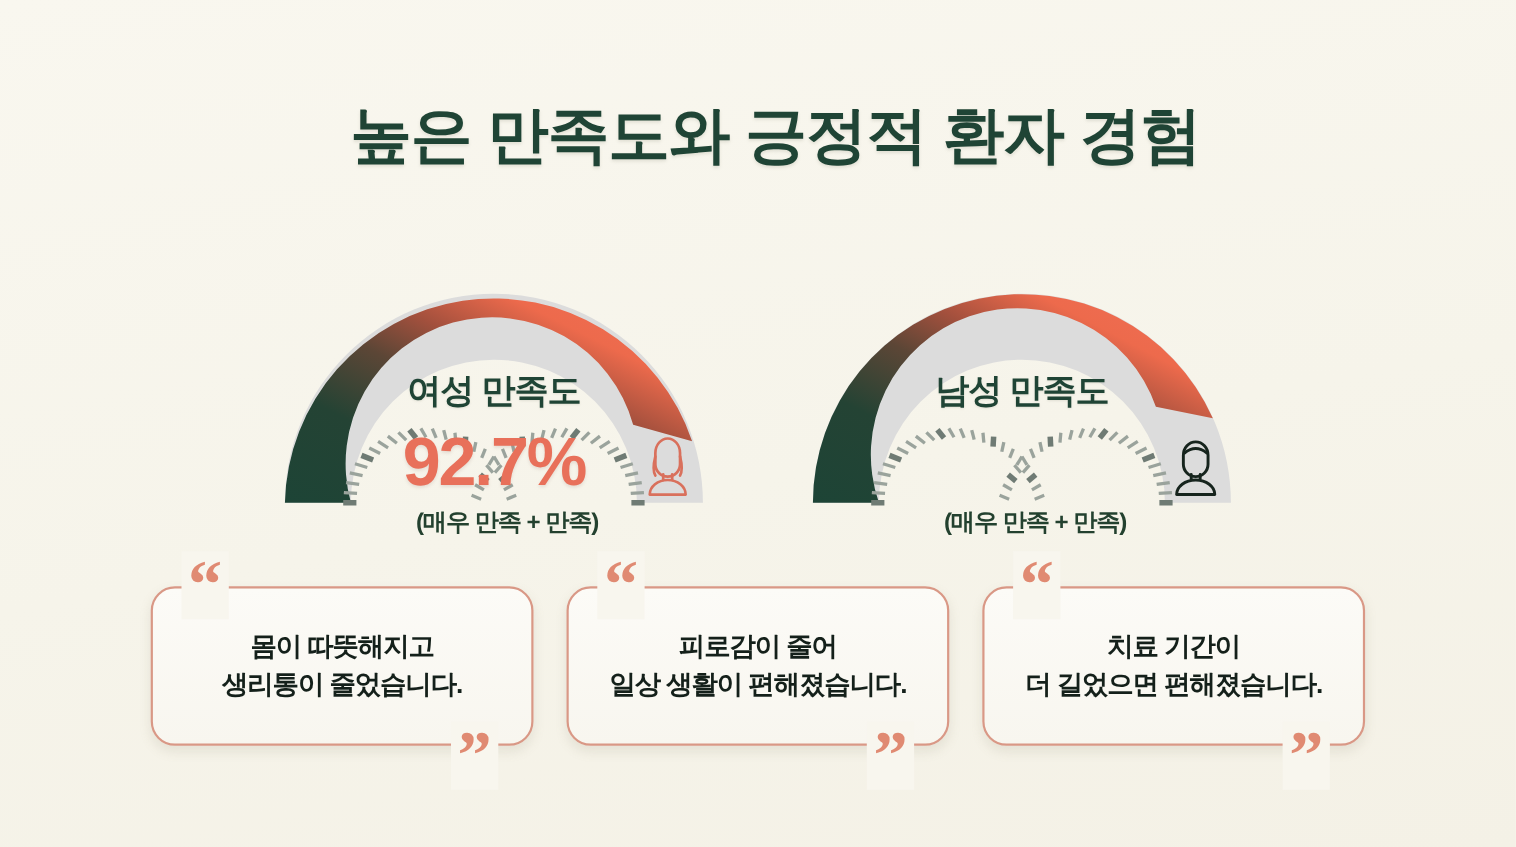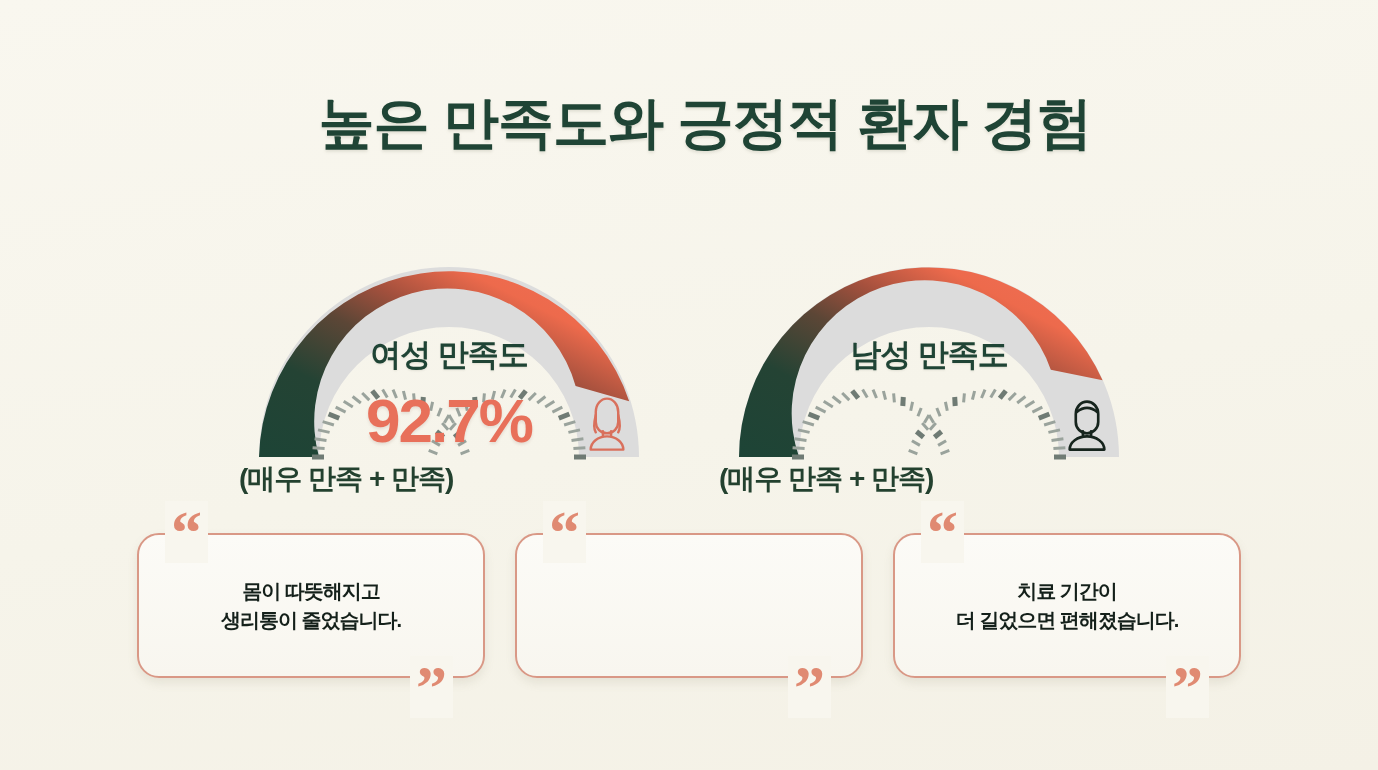--- a/index.html
+++ b/index.html
@@ -44,42 +44,42 @@
     font-size:31px; font-weight:bold; color:#1f4435;
     letter-spacing:-1px; line-height:1.1;
     text-shadow:0 1px 2px rgba(120,120,100,.16);
   }
   .gauge-value {
     font-size:62px; font-weight:bold; color:#e8705a;
     letter-spacing:-2px; line-height:1.05; margin-top:16px;
     text-shadow:0 2px 3px rgba(150,110,100,.18);
   }
   .gauge-sub {
-    position:absolute; left:0; width:100%; top:238px;
-    text-align:left;
-    font-size:28px; font-weight:bold; color:#23412f;
+    position:absolute; left:12px; width:100%; top:238px;
+    text-align:center;
+    font-size:22px; font-weight:bold; color:#23412f;
     letter-spacing:-1px;
   }
 
   
   #quotes {
     position:absolute; top:533px; left:0; width:100%;
     display:flex; justify-content:center; gap:30px;
   }
   .quote-card {
     position:relative;
     width:348px; height:145px;
     border:2.5px solid #d99886;
     border-radius:22px;
     background:linear-gradient(180deg,#fcfbf7 0%,#f8f6ef 100%);
     box-shadow:0 5px 10px rgba(150,140,120,.16);
     display:flex; align-items:center; justify-content:center;
   }
   .quote-text {
-    font-size:20px; font-weight:bold;
+    font-size:24px; font-weight:bold;
     color:#14201a; line-height:1.42;
     letter-spacing:-1px; text-align:center;
     white-space:pre-line;
     padding:0 16px;
   }
   .qmark {
     position:absolute;
     font-size:62px; font-weight:bold;
     color:#e08a72; line-height:1;
     font-family:"Liberation Serif", serif;
@@ -287,20 +287,22 @@
 
     <div class="quote-card">
       <span class="qmark open">“</span>
       <div class="quote-text">몸이 따뜻해지고
 생리통이 줄었습니다.</div>
       <span class="qmark close">”</span>
     </div>
 
     <div class="quote-card">
       <span class="qmark open">“</span>
+      <div class="quote-text">피로감이 줄어
+일상 생활이 편해졌습니다.</div>
       <span class="qmark close">”</span>
     </div>
 
     <div class="quote-card">
       <span class="qmark open">“</span>
       <div class="quote-text">치료 기간이
 더 길었으면 편해졌습니다.</div>
       <span class="qmark close">”</span>
     </div>
 

